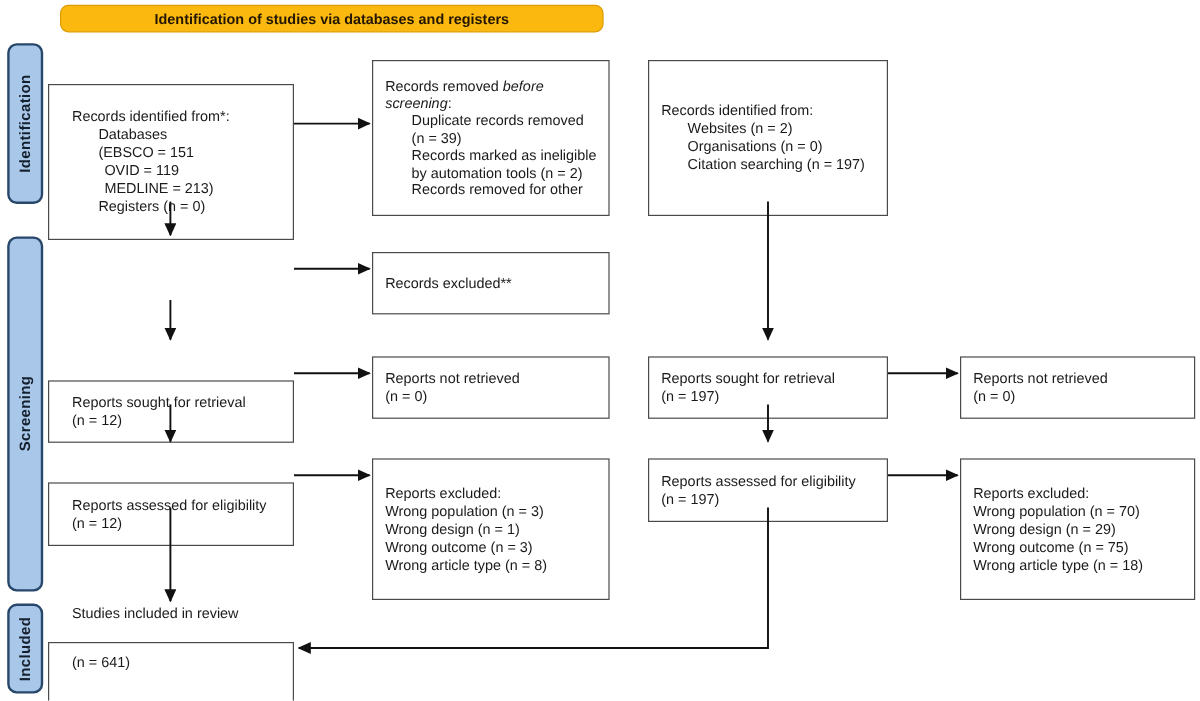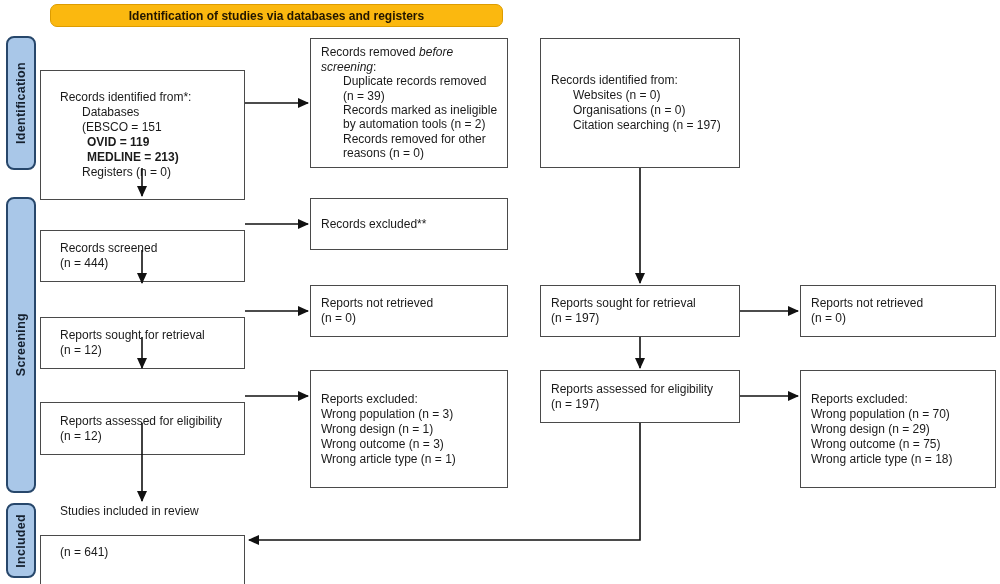--- a/index.html
+++ b/index.html
@@ -28,25 +28,25 @@
     font-weight:bold; font-size:12.5px; color:#15202e; letter-spacing:0.3px;
     white-space:nowrap;
   }
   .box {
     position:absolute; box-sizing:border-box; background:#ffffff;
     border:1.6px solid var(--box_border,#4A4A4A);
     font-size:12px; line-height:15px;
     display:flex; flex-direction:column; justify-content:center;
   }
   .box.padL { padding-left:19px; padding-right:4px;margin-top:32px; }
-  .box.padS { padding-left:10px; padding-right:4px; }
+  .box.padS { padding-left:10px; padding-right:4px;margin-top:12px; }
   .box.tight { line-height:14.4px; }
   .line { white-space:nowrap; }
   .line.ind1 { padding-left:22px; }
-  .line.ind2 { padding-left:27px;font-weight:bold; }
+  .line.ind2 { padding-left:27px; }
   .it { font-style:italic; }
   svg.arrows { position:absolute; left:0; top:0; }
   svg.arrows line, svg.arrows polyline {
     stroke:var(--arrow,#111111); stroke-width:1.6; fill:none;
   }
 </style>
 </head>
 <body>
 
 <div class="canvas">
@@ -64,24 +64,20 @@
   </div>
 
   <div class="box padL" style="left:40px; top:38px; width:205px; height:130px;">
       <div class="line ind0">Records identified from*:</div>
       <div class="line ind1">Databases</div>
       <div class="line ind1">(EBSCO = 151</div>
       <div class="line ind2">OVID = 119</div>
       <div class="line ind2">MEDLINE = 213)</div>
       <div class="line ind1">Registers (n = 0)</div>
     </div>
-  <div class="box padL" style="left:40px; top:198px; width:205px; height:52px;">
-      <div class="line ind0">Records screened</div>
-      <div class="line ind0">(n = 444)</div>
-    </div>
   <div class="box padL" style="left:40px; top:285px; width:205px; height:52px;">
       <div class="line ind0">Reports sought for retrieval</div>
       <div class="line ind0">(n = 12)</div>
     </div>
   <div class="box padL" style="left:40px; top:370px; width:205px; height:53px;">
       <div class="line ind0">Reports assessed for eligibility</div>
       <div class="line ind0">(n = 12)</div>
     </div>
   <div class="box padL" style="left:40px; top:503px; width:205px; height:75px;gap:26px;">
       <div class="line ind0">Studies included in review</div>
@@ -91,40 +87,39 @@
     </div>
 
   <div class="box padS tight" style="left:310px; top:38px; width:198px; height:130px;">
       <div class="line ind0"><span>Records removed </span><span class="it">before</span></div>
       <div class="line ind0"><span class="it">screening</span><span>:</span></div>
       <div class="line ind1">Duplicate records removed</div>
       <div class="line ind1">(n = 39)</div>
       <div class="line ind1">Records marked as ineligible</div>
       <div class="line ind1">by automation tools (n = 2)</div>
       <div class="line ind1">Records removed for other</div>
-      <div class="line ind1">reasons (n = 0)</div>
     </div>
   <div class="box padS" style="left:310px; top:198px; width:198px; height:52px;">
       <div class="line ind0">Records excluded**</div>
     </div>
   <div class="box padS" style="left:310px; top:285px; width:198px; height:52px;">
       <div class="line ind0">Reports not retrieved</div>
       <div class="line ind0">(n = 0)</div>
     </div>
   <div class="box padS" style="left:310px; top:370px; width:198px; height:118px;">
       <div class="line ind0">Reports excluded:</div>
       <div class="line ind0">Wrong population (n = 3)</div>
       <div class="line ind0">Wrong design (n = 1)</div>
       <div class="line ind0">Wrong outcome (n = 3)</div>
-      <div class="line ind0">Wrong article type (n = 1)</div>
+      <div class="line ind0">Wrong article type (n = 8)</div>
     </div>
 
   <div class="box padS" style="left:540px; top:38px; width:200px; height:130px;">
       <div class="line ind0">Records identified from:</div>
-      <div class="line ind1">Websites (n = 0)</div>
+      <div class="line ind1">Websites (n = 2)</div>
       <div class="line ind1">Organisations (n = 0)</div>
       <div class="line ind1">Citation searching (n = 197)</div>
     </div>
   <div class="box padS" style="left:540px; top:285px; width:200px; height:52px;">
       <div class="line ind0">Reports sought for retrieval</div>
       <div class="line ind0">(n = 197)</div>
     </div>
   <div class="box padS" style="left:540px; top:370px; width:200px; height:53px;">
       <div class="line ind0">Reports assessed for eligibility</div>
       <div class="line ind0">(n = 197)</div>

